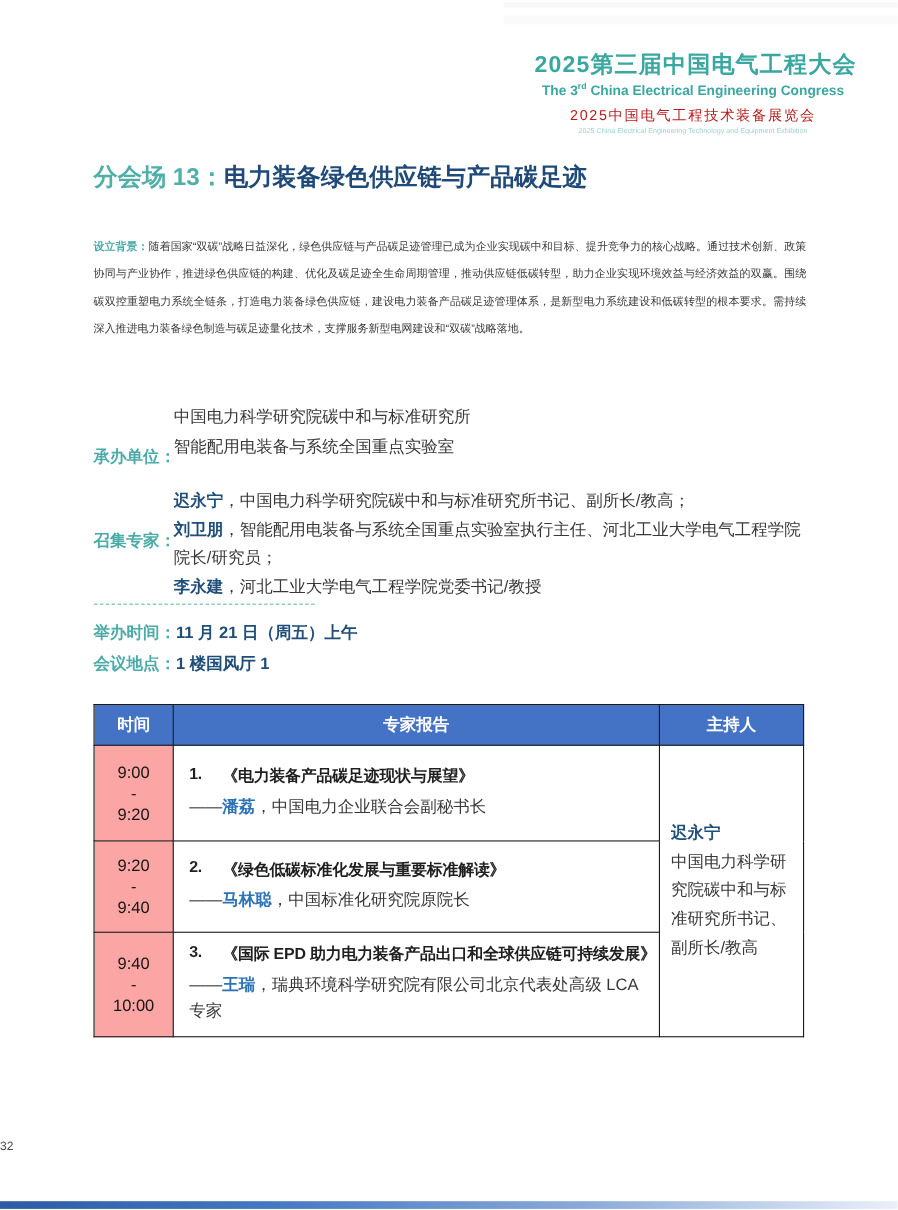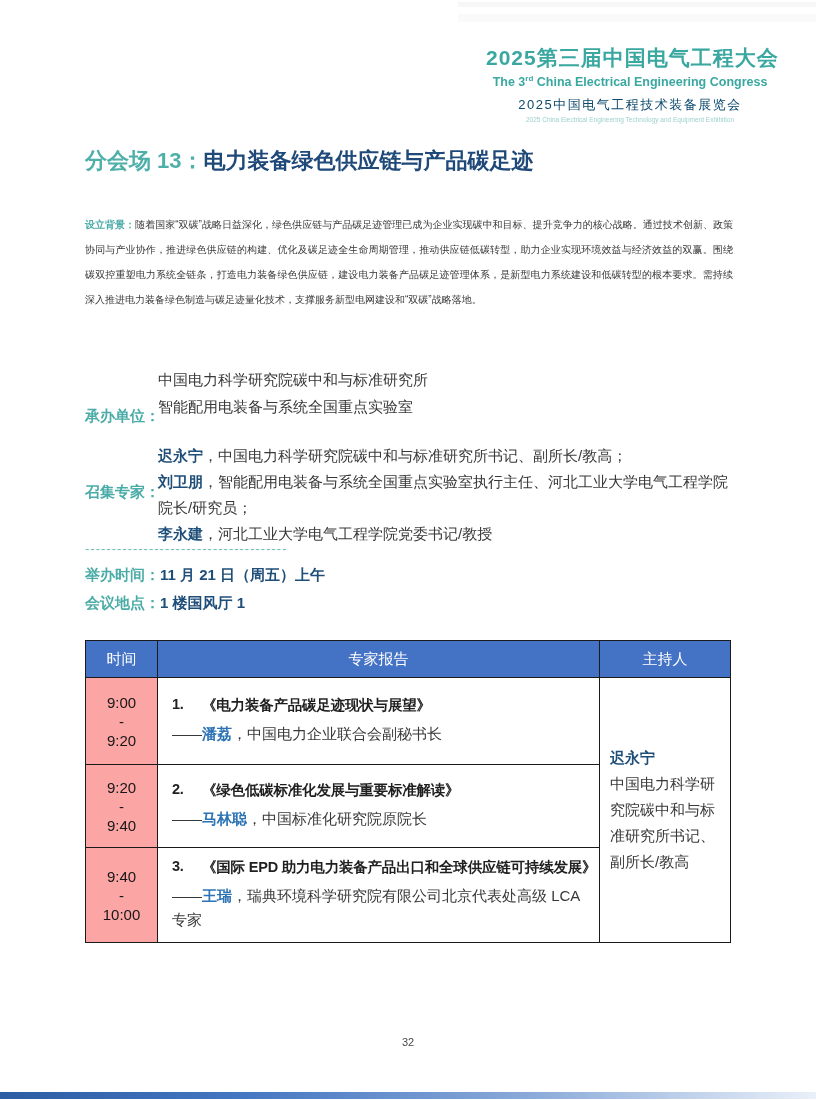--- a/index.html
+++ b/index.html
@@ -15,21 +15,21 @@
   }
   
   .deco-bar-1 { position:absolute; top:2px; left:458px; right:0; height:5px; background:#f7f7f7; }
   .deco-bar-2 { position:absolute; top:14px; left:458px; right:0; height:8px; background:#fafafa; }
 
   
   .logo-block { position:absolute; top:44px; left:486px; width:288px; text-align:center; }
   .logo-title { font-size:21px; font-weight:bold; color:#3aa8a1; letter-spacing:1px; white-space:nowrap; }
   .logo-en { font-size:12.5px; font-weight:bold; color:#3aa8a1; margin-top:2px; white-space:nowrap; }
   .logo-en sup { font-size:8px; }
-  .logo-expo { font-size:13px; color:#0c4a6e; margin-top:7px; letter-spacing:1.5px; white-space:nowrap; }
+  .logo-expo { font-size:13px; color:#b91c1c; margin-top:7px; letter-spacing:1.5px; white-space:nowrap; }
   .logo-expo-en { font-size:6.5px; color:#9ed1cc; margin-top:2px; white-space:nowrap; }
 
   
   .session-title { position:absolute; top:146px; left:85px; width:660px; font-size:22px; font-weight:bold; white-space:nowrap; }
   .session-title .t-label { color:#4fafa9; }
   .session-title .t-text { color:#1f4978; }
 
   
   .bg-para { position:absolute; top:212px; left:85px; width:648px; font-size:10px; line-height:25px; text-align:justify; color:#383838; }
   .lbl-teal { color:#4baca7; font-weight:bold; }
@@ -40,38 +40,38 @@
   .name-navy { color:#1f4e79; font-weight:bold; }
 
   .separator { position:absolute; top:541px; left:85px; font-size:13px; letter-spacing:1px; color:#6fbcb6; white-space:nowrap; }
 
   .info-line { position:absolute; left:85px; font-size:15px; font-weight:bold; white-space:nowrap; }
   .info-line .val { color:#1f4e79; }
 
   
   .sched { position:absolute; top:640px; left:85px; border-collapse:collapse; table-layout:fixed; width:645px; font-size:15px; }
   .sched th, .sched td { border:1px solid #1a1a1a; }
-  .sched th { background:#4472c4; color:#ffffff; font-weight:normal; height:37px; text-align:center; }
+  .sched th { background:#4472c4; color:#ffffff; font-weight:bold; height:37px; text-align:center; }
   .col-time { width:72px; }
   .col-report { width:442px; }
   .col-mod { width:131px; }
   td.time-cell { background:#fca5a5; text-align:center; vertical-align:middle; color:#161616; line-height:19px; }
   td.report-cell { background:#fff; vertical-align:middle; padding:8px 12px 8px 14px; }
   .report-title { display:flex; font-weight:bold; color:#1f1f1f; white-space:nowrap; font-size:14.5px; letter-spacing:-0.2px; }
   .report-title .num { width:30px; flex:0 0 30px; }
   .report-speaker { margin-top:7px; color:#383838; line-height:24px; }
   .speaker-name { color:#2e74b5; font-weight:bold; }
   td.mod-cell { background:#fff; vertical-align:middle; padding:6px 8px 6px 10px; line-height:26px; color:#383838; }
   .mod-name { color:#1f4e79; font-weight:bold; }
   .row-1 td { height:87px; }
   .row-2 td { height:83px; }
   .row-3 td { height:95px; }
 
   
-  .page-number { position:absolute; top:1036px; left:0; width:100%; text-align:center; font-size:11px; color:#4a4a4a; }
+  .page-number { position:absolute; top:1036px; left:0; width:100%; text-align:left; font-size:11px; color:#4a4a4a; }
   .footer-bar { position:absolute; left:0; right:0; bottom:1px; height:7px;
     background:linear-gradient(to right,#2c5ca3 0%,#4577c2 30%,#8aaad9 65%,#eaf0f9 100%); }
 </style>
 </head>
 <body>
 
 <div class="page">
 
   <div class="deco-bar-1"></div>
   <div class="deco-bar-2"></div>

